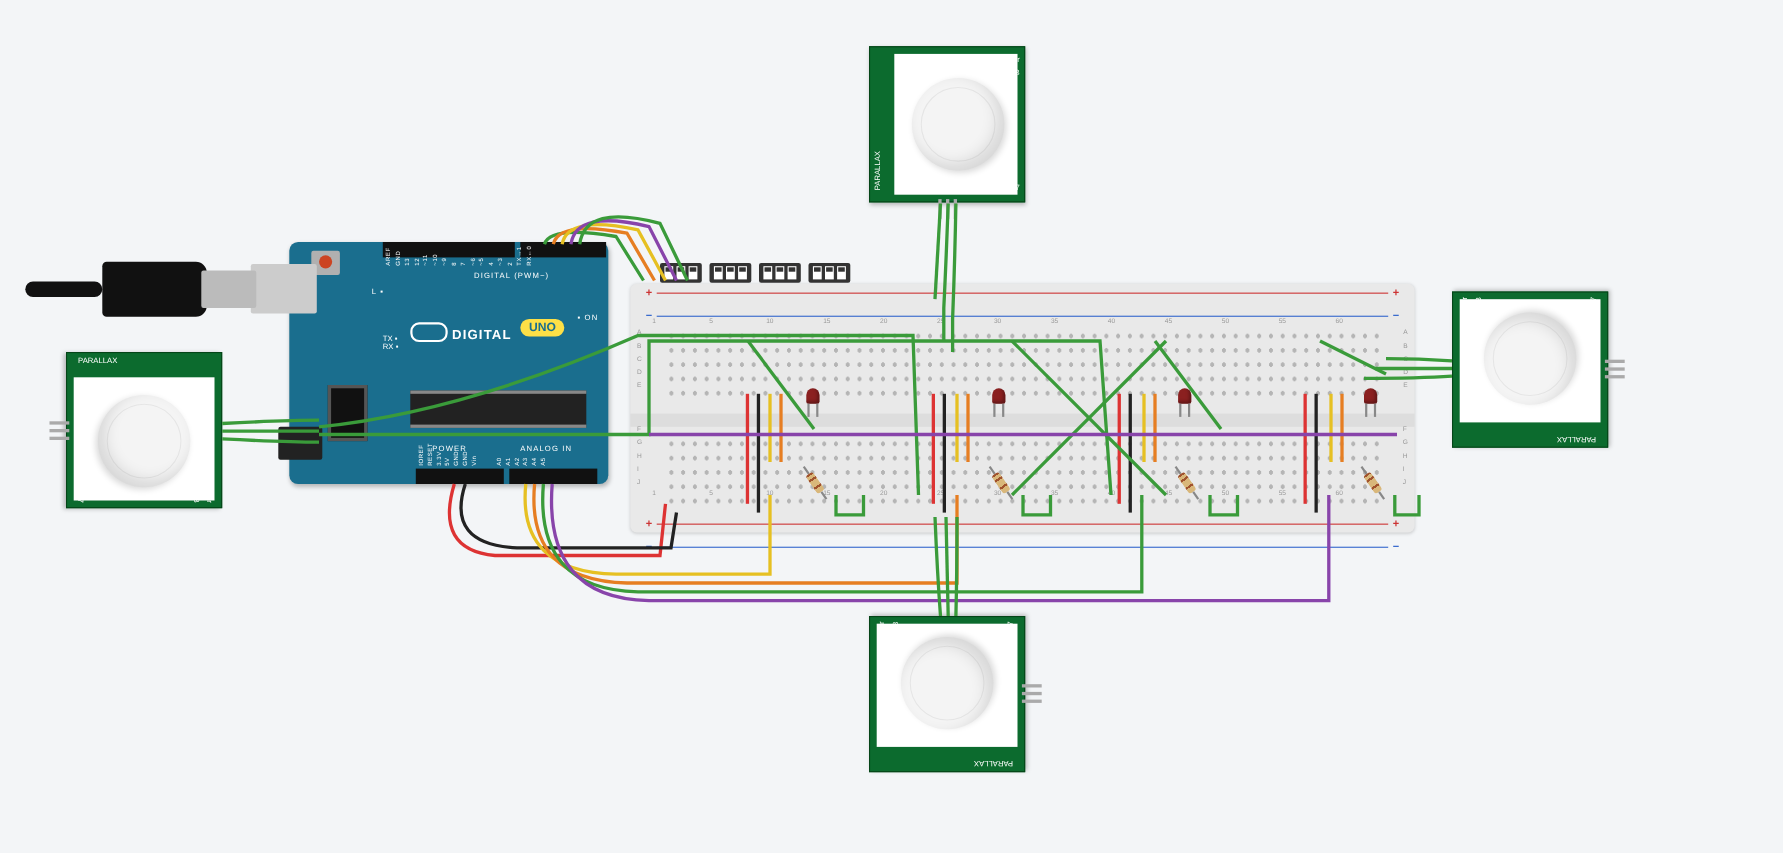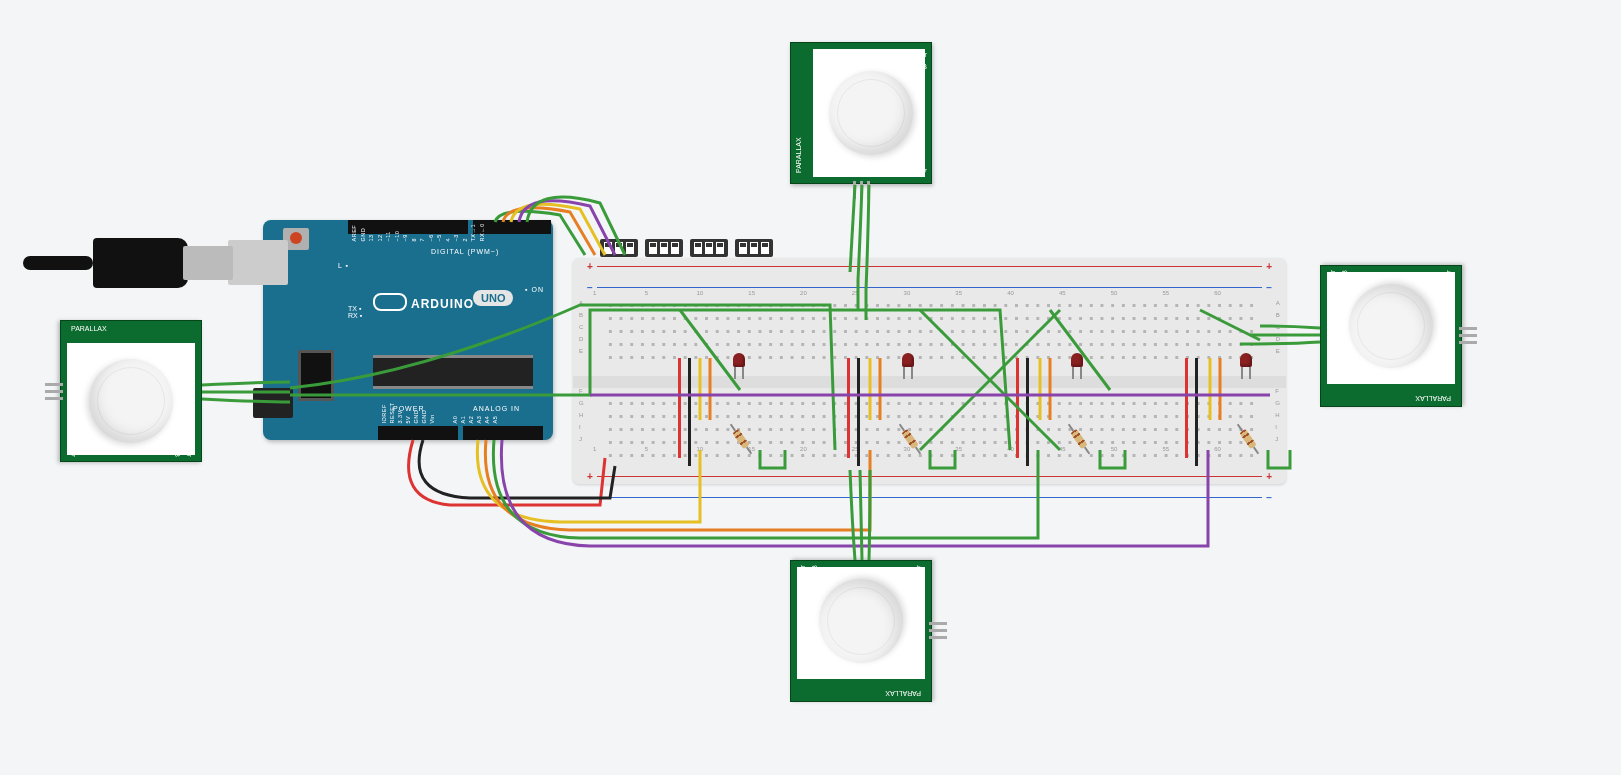--- a/index.html
+++ b/index.html
@@ -82,21 +82,21 @@
   .arduino .chip {
     position:absolute; left:110px; top:135px; width:160px; height:28px; background:#222; border-top:3px solid #888; border-bottom:3px solid #888;
   }
   .arduino .logo {
     position:absolute; left:110px; top:70px; color:white; font-size:12px; font-weight:bold; letter-spacing:1px;
   }
   .arduino .logo .rings {
     display:inline-block; width:30px; height:14px; border:2px solid white; border-radius:8px; position:relative; top:3px; margin-right:4px;
   }
   .arduino .uno-badge {
-    position:absolute; left:210px; top:70px; background:#e5e5e5; color:#1a6e8e; font-size:11px; font-weight:bold; padding:2px 8px; border-radius:10px;
+    position:absolute; left:210px; top:70px; background:#fde047; color:#1a6e8e; font-size:11px; font-weight:bold; padding:2px 8px; border-radius:10px;
   }
   .arduino .pin-header {
     position:absolute; background:#111; height:14px;
   }
   .arduino .pin-header.top1 { left:85px; top:0; width:120px; }
   .arduino .pin-header.top2 { left:210px; top:0; width:78px; }
   .arduino .pin-header.bot1 { left:115px; bottom:0; width:80px; }
   .arduino .pin-header.bot2 { left:200px; bottom:0; width:80px; }
   .arduino .pin-labels {
     position:absolute; color:white; font-size:5.5px; letter-spacing:0.5px;
@@ -248,21 +248,21 @@
         <div class="metal"></div>
     </div>
     <div class="power-jack"></div>
     <div class="chip"></div>
     <div class="small-chip"></div>
     <div class="pin-header top1"></div>
     <div class="pin-header top2"></div>
     <div class="pin-header bot1"></div>
     <div class="pin-header bot2"></div>
     <div class="logo">
-      <span class="rings"></span><span>ARDUINO</span>
+      <span class="rings"></span><span>DIGITAL</span>
     </div>
     <div class="uno-badge">UNO</div>
     <div class="tx-rx">
       <span>TX</span> ▪<br>
       <span>RX</span> ▪
     </div>
     <div class="section-label" style="left:262px; top:66px;">▪ <span>ON</span></div>
     <div class="section-label" style="left:75px; top:42px;"><span>L</span> ▪</div>
     <div class="section-label" style="left:168px; top:28px;">DIGITAL (PWM~)</div>
     <div class="section-label" style="left:130px; bottom:28px;">POWER</div>

